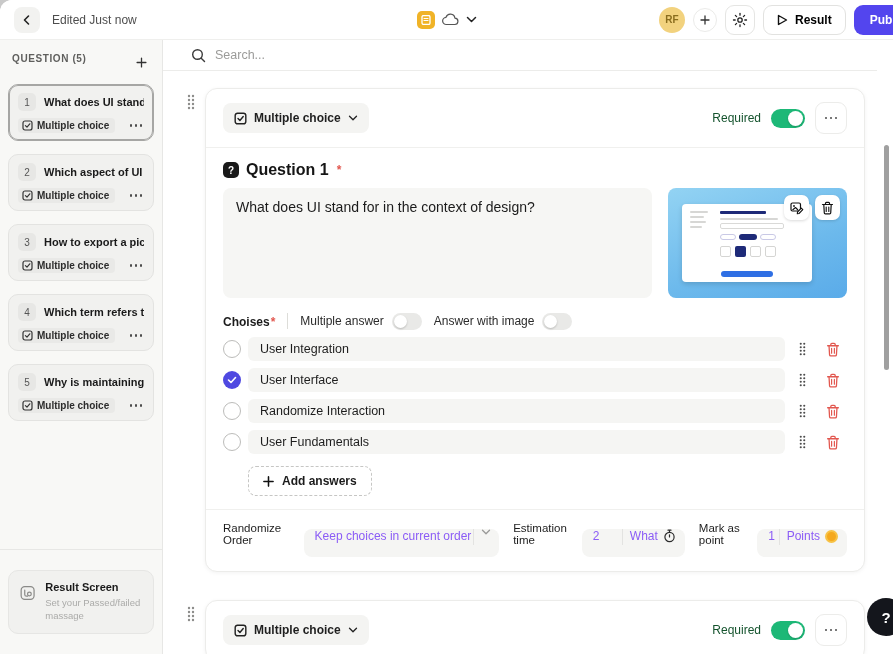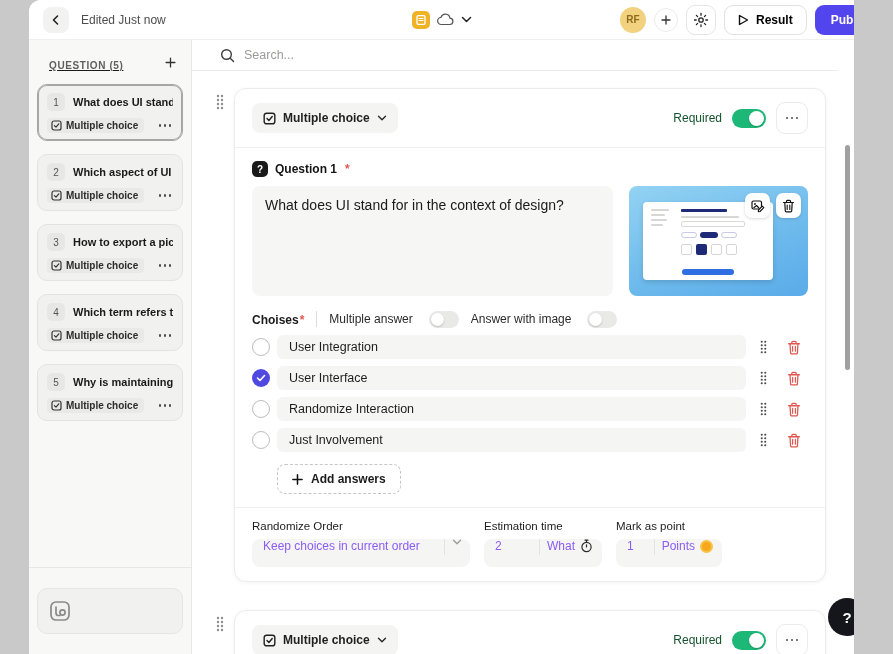--- a/index.html
+++ b/index.html
@@ -1,39 +1,39 @@
 <!DOCTYPE html>
 <html><head>
 <meta charset="utf-8">
 <style>
   * { box-sizing: border-box; margin: 0; padding: 0; }
   html, body { width: 893px; height: 654px; overflow: hidden; background: #c9c9c9; }
   body { font-family: "Liberation Sans", sans-serif; color: #1c1c1c; }
-  .app { width: 825px; height: 654px; background: #fff; border-top-left-radius: 12px; overflow: hidden; display: flex; flex-direction: column; position: relative; margin-left: 29px; }
+  .app { width: 893px; height: 654px; background: #fff; border-top-left-radius: 12px; overflow: hidden; display: flex; flex-direction: column; position: relative; }
 
   
   .topbar { height: 40px; min-height: 40px; background: #fff; border-bottom: 1px solid #efefed; display: flex; align-items: center; padding: 0 0 0 14px; position: relative; overflow: hidden; z-index: 5; }
   .back-btn { width: 26px; height: 26px; border-radius: 8px; background: #f2f2f0; display: flex; align-items: center; justify-content: center; cursor: pointer; }
   .edited { font-size: 12px; color: #4d4d4d; margin-left: 12px; }
   .title-group { position: absolute; left: 50%; top: 0; height: 100%; transform: translateX(-50%); display: flex; align-items: center; gap: 7px; }
   .doc-badge { width: 18px; height: 18px; border-radius: 5px; background: #f0b327; display: flex; align-items: center; justify-content: center; }
   .quiz-title { font-size: 13px; font-weight: 700; color: #141414; white-space: nowrap; }
   .topbar-right { margin-left: auto; display: flex; align-items: center; gap: 8px; }
   .avatar { width: 26px; height: 26px; border-radius: 50%; background: #f2d27e; color: #8a6d1d; font-size: 10px; font-weight: 700; display: flex; align-items: center; justify-content: center; }
   .plus-btn { width: 24px; height: 24px; border-radius: 50%; border: 1px solid #ebebe9; display: flex; align-items: center; justify-content: center; cursor: pointer; background: #fff; }
   .icon-btn { width: 30px; height: 30px; border-radius: 9px; border: 1px solid #e5e5e3; background: #fff; display: flex; align-items: center; justify-content: center; cursor: pointer; }
   .preview-btn { height: 30px; border-radius: 9px; border: 1px solid #e2e2e0; background: #fff; display: flex; align-items: center; gap: 7px; padding: 0 13px; font-size: 12px; font-weight: 700; cursor: pointer; }
   .publish-btn { height: 30px; border-radius: 9px; border: none; background: #5345ee; color: #fff; font-size: 12px; font-weight: 700; padding: 0 16px; margin-right: -36px; cursor: pointer; font-family: inherit; }
 
   
   .body-row { flex: 1; display: flex; min-height: 0; position: relative; }
 
   
   .sidebar { width: 163px; min-width: 163px; background: #f8f8f6; border-right: 1px solid #e7e7e5; display: flex; flex-direction: column; overflow: hidden; }
-  .sb-header { display: flex; align-items: flex-end; justify-content: space-between; padding: 13px 12px 0 20px; text-decoration: underline; }
+  .sb-header { display: flex; align-items: flex-start; justify-content: space-between; padding: 13px 12px 0 12px; }
   .sb-header-label { font-size: 10px; font-weight: 700; letter-spacing: 0.6px; color: #5f5f5d; }
   .sb-plus { width: 18px; height: 18px; display: flex; align-items: center; justify-content: center; cursor: pointer; }
   .sb-list { padding: 13px 8px 0 8px; }
   .sb-item { background: #f1f1ef; border: 1px solid #e3e3e1; border-radius: 10px; padding: 8px 9px 7px 9px; margin-bottom: 13px; cursor: pointer; }
   .sb-item.selected { border-color: #a6a6a4; box-shadow: 0 0 0 1px #a6a6a4 inset; }
   .sb-item-top { display: flex; align-items: center; gap: 8px; }
   .sb-num { width: 18px; height: 18px; min-width: 18px; border-radius: 5px; background: #e7e7e5; color: #555; font-size: 10px; display: flex; align-items: center; justify-content: center; }
   .sb-title { font-size: 11px; font-weight: 700; color: #1a1a1a; white-space: nowrap; overflow: hidden; }
   .sb-item-bottom { display: flex; align-items: center; justify-content: space-between; margin-top: 7px; }
   .sb-type { display: flex; align-items: center; gap: 4px; background: #e9e9e7; border-radius: 4px; padding: 2px 6px 2px 4px; font-size: 10px; font-weight: 600; color: #2c2c2c; }
@@ -63,48 +63,48 @@
   .toggle .knob { position: absolute; top: 2px; right: 2px; width: 15px; height: 15px; border-radius: 50%; background: #fff; box-shadow: 0 1px 2px rgba(0,0,0,0.2); }
   .toggle.small { width: 30px; height: 17px; }
   .toggle.small .knob { width: 13px; height: 13px; }
   .toggle.off { background: #e9e9e7; }
   .toggle.off .knob { right: auto; left: 2px; }
   .more-btn { width: 32px; height: 32px; border-radius: 9px; border: 1px solid #ececea; background: #fff; display: flex; align-items: center; justify-content: center; cursor: pointer; }
   .card-divider { border-top: 1px solid #f0f0ee; margin: 13px -17px 0 -17px; }
 
   .q-label-row { display: flex; align-items: center; gap: 7px; margin-top: 13px; }
   .q-badge { width: 16px; height: 16px; border-radius: 5px; background: #191919; color: #fff; font-size: 10px; font-weight: 700; display: flex; align-items: center; justify-content: center; }
-  .q-label { font-size: 12px; font-weight: 700; color: #151515; }
+  .q-label { font-size: 16px; font-weight: 700; color: #151515; }
   .star { color: #e2574f; font-size: 12px; font-weight: 700; margin-left: 1px; }
 
   .q-body { display: flex; gap: 16px; margin-top: 9px; }
   .q-textarea { flex: 1; background: #f6f6f4; border-radius: 8px; min-height: 110px; padding: 11px 13px; font-size: 14px; color: #1b1b1b; cursor: text; }
   .q-thumb { width: 179px; height: 110px; border-radius: 8px; background: linear-gradient(160deg, #93d3f3 0%, #6cb9ec 60%, #5aabe9 100%); position: relative; overflow: hidden; }
   .thumb-card { position: absolute; left: 14px; top: 16px; width: 130px; height: 78px; background: #fff; border-radius: 4px; box-shadow: 0 2px 5px rgba(0,0,0,0.15); padding: 7px 8px; }
   .tline { height: 2px; border-radius: 1px; background: #d7d7d5; margin-bottom: 3px; }
   .thumb-btns { position: absolute; top: 7px; right: 7px; display: flex; gap: 6px; }
   .thumb-btn { width: 25px; height: 25px; border-radius: 7px; background: #fff; display: flex; align-items: center; justify-content: center; cursor: pointer; box-shadow: 0 1px 3px rgba(0,0,0,0.15); }
 
   .choices-row { display: flex; align-items: center; margin-top: 14px; gap: 12px; }
   .choices-label { font-size: 12px; font-weight: 700; color: #1b1b1b; }
   .vdiv { width: 1px; height: 16px; background: #ddddd9; }
   .toggle-label { font-size: 12px; color: #2b2b2b; }
-  .tl-group { display: flex; align-items: center; gap: 16px; }
+  .tl-group { display: flex; align-items: center; gap: 8px; }
 
   .choice-row { display: flex; align-items: center; margin-top: 7px; }
   .radio { width: 18px; height: 18px; min-width: 18px; border-radius: 50%; border: 1.6px solid #bcbcba; background: #fff; cursor: pointer; }
   .radio.checked { border: none; background: #4f49e1; display: flex; align-items: center; justify-content: center; }
   .choice-field { flex: 1; margin-left: 7px; background: #f5f5f3; border-radius: 6px; height: 24px; display: flex; align-items: center; padding-left: 12px; font-size: 12.5px; color: #1d1d1d; cursor: text; }
   .choice-drag { width: 34px; display: flex; justify-content: center; cursor: grab; }
   .choice-trash { width: 28px; display: flex; justify-content: center; cursor: pointer; }
 
   .add-answers { margin-top: 12px; margin-left: 25px; display: inline-flex; align-items: center; gap: 8px; border: 1px dashed #c6c6c4; border-radius: 8px; padding: 7px 14px; font-size: 12px; font-weight: 700; color: #1b1b1b; background: #fff; cursor: pointer; font-family: inherit; }
 
   .settings-row { display: flex; margin-top: 12px; gap: 14px; }
-  .setting-group { display: flex; flex-direction: column; }
+  .setting-group { display: flex; flex-direction: row; }
   .setting-label { font-size: 11.5px; color: #1d1d1d; }
   .setting-field { margin-top: 7px; height: 28px; background: #f5f5f3; border-radius: 8px; display: flex; align-items: flex-start; font-size: 12px; color: #8b5cf6; }
   .sf-select { width: 218px; padding: 0 8px 0 11px; cursor: pointer; }
   .sf-select .sel-text { flex: 1; }
   .sf-sep { width: 1px; height: 16px; background: #e3e3e1; margin-right: 7px; }
   .sf-num { width: 118px; }
   .sf-num2 { width: 106px; }
   .sf-val { padding-left: 11px; flex: 1; cursor: text; }
   .sf-unit { display: flex; align-items: center; gap: 5px; padding-right: 9px; }
   .coin { width: 13px; height: 13px; border-radius: 50%; background: #f5a81c; border: 2px solid #f7c245; display: inline-block; }
@@ -296,20 +296,24 @@
         </div>
       </div>
 
       <div class="sb-divider"></div>
       <div class="result-card">
         <svg width="24" height="24" viewBox="0 0 24 24">
             <rect x="3" y="3" width="18" height="18" rx="5" fill="none" stroke="#8a8a88" stroke-width="1.7"></rect>
             <path d="M8 8 V14 a2.5 2.5 0 0 0 2.5 2.5 H12" fill="none" stroke="#8a8a88" stroke-width="1.7" stroke-linecap="round"></path>
             <circle cx="14.5" cy="13.5" r="2.6" fill="none" stroke="#8a8a88" stroke-width="1.7"></circle>
           </svg>
+        <div>
+          <div class="result-title">Result Screen</div>
+          <div class="result-sub">Set your Passed/failed massage</div>
+        </div>
       </div>
     </aside>
 
     <main class="main">
       <div class="search-row">
         <svg width="15" height="15" viewBox="0 0 15 15">
             <circle cx="6.5" cy="6.5" r="4.8" fill="none" stroke="#3c3c3c" stroke-width="1.4"></circle>
             <path d="M10.2 10.2 L13.5 13.5" stroke="#3c3c3c" stroke-width="1.4" stroke-linecap="round"></path>
           </svg>
         <input class="search-input" type="text" placeholder="Search..." style="">
@@ -512,21 +516,21 @@
                   <svg width="14" height="15" viewBox="0 0 13 14">
                     <path d="M1.5 3.5 H11.5" stroke="#e2574f" stroke-width="1.2" stroke-linecap="round"></path>
                     <path d="M4.5 3.2 V2.2 a0.9 0.9 0 0 1 0.9-0.9 h2.2 a0.9 0.9 0 0 1 0.9 0.9 v1" fill="none" stroke="#e2574f" stroke-width="1.2"></path>
                     <path d="M2.8 3.8 L3.3 12 a1 1 0 0 0 1 0.9 h4.4 a1 1 0 0 0 1-0.9 L10.2 3.8" fill="none" stroke="#e2574f" stroke-width="1.2"></path>
                     <path d="M5.2 6 V10.5 M7.8 6 V10.5" stroke="#e2574f" stroke-width="1.1" stroke-linecap="round"></path>
                   </svg>
                 </span>
             </div>
             <div class="choice-row">
               <span class="radio"></span>
-              <div class="choice-field">Just Involvement</div>
+              <div class="choice-field">User Fundamentals</div>
               <span class="choice-drag">
                   <svg width="9" height="14" viewBox="0 0 10 16">
                     <g fill="#4c4c4c">
                       <circle cx="3" cy="2" r="1.2"></circle>
                       <circle cx="7" cy="2" r="1.2"></circle>
                       <circle cx="3" cy="6" r="1.2"></circle>
                       <circle cx="7" cy="6" r="1.2"></circle>
                       <circle cx="3" cy="10" r="1.2"></circle>
                       <circle cx="7" cy="10" r="1.2"></circle>
                       <circle cx="3" cy="14" r="1.2"></circle>

